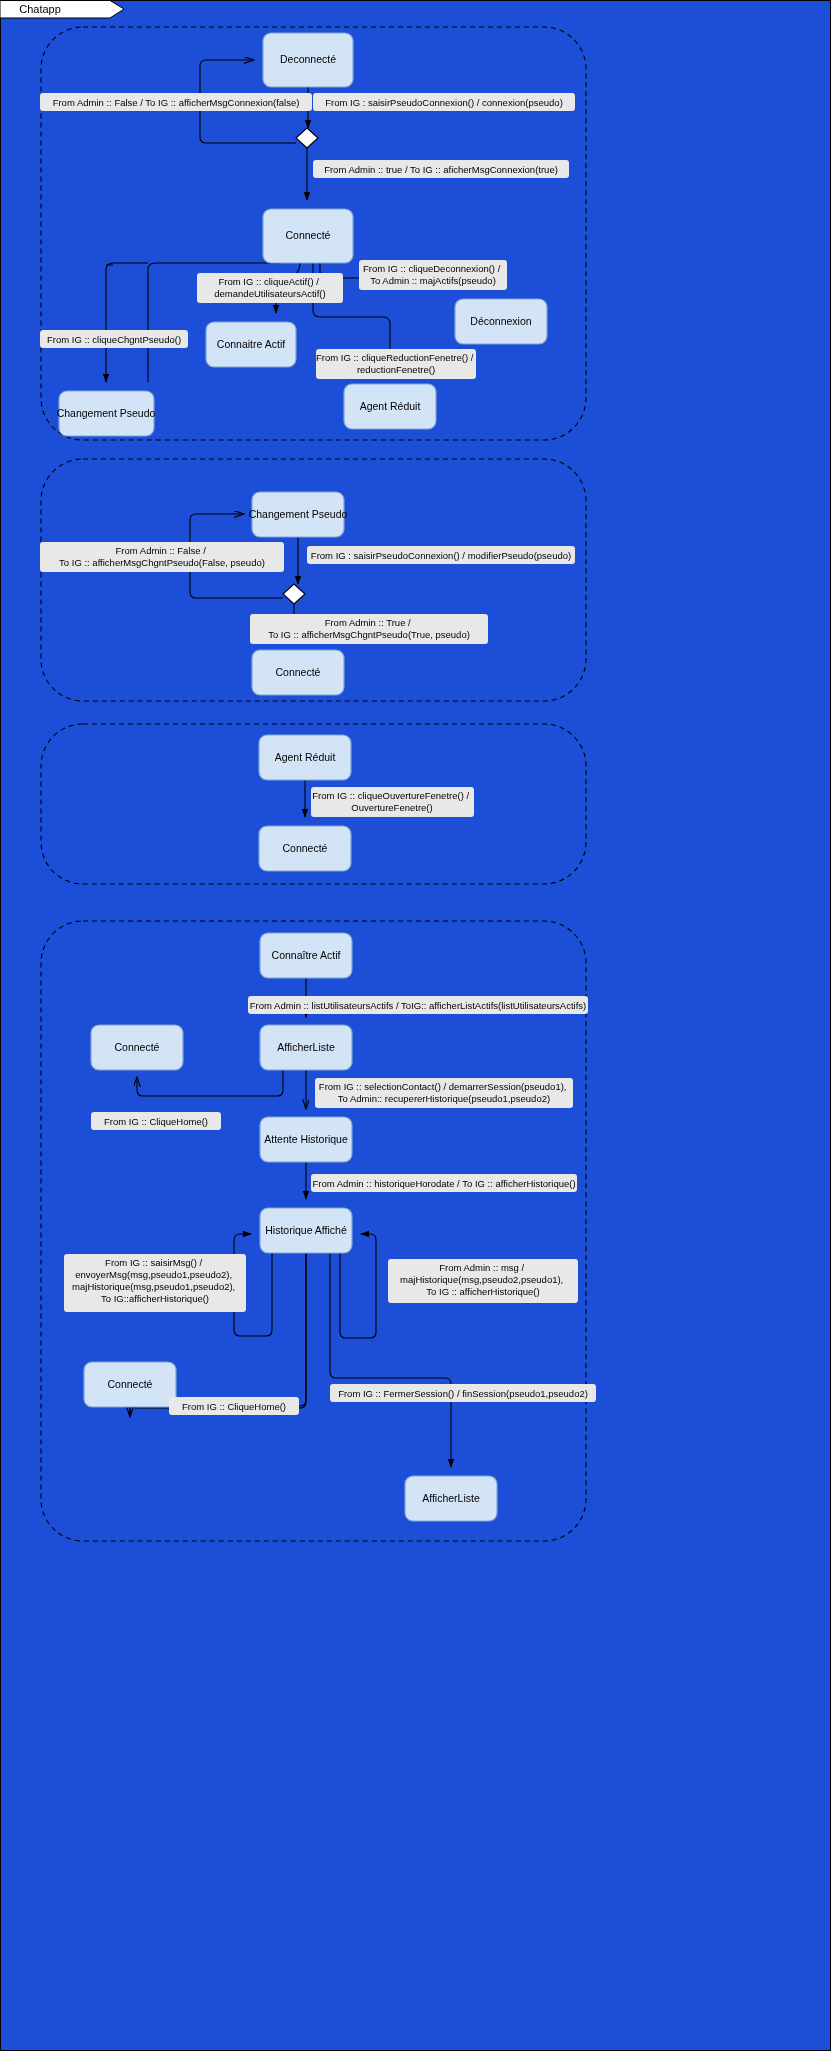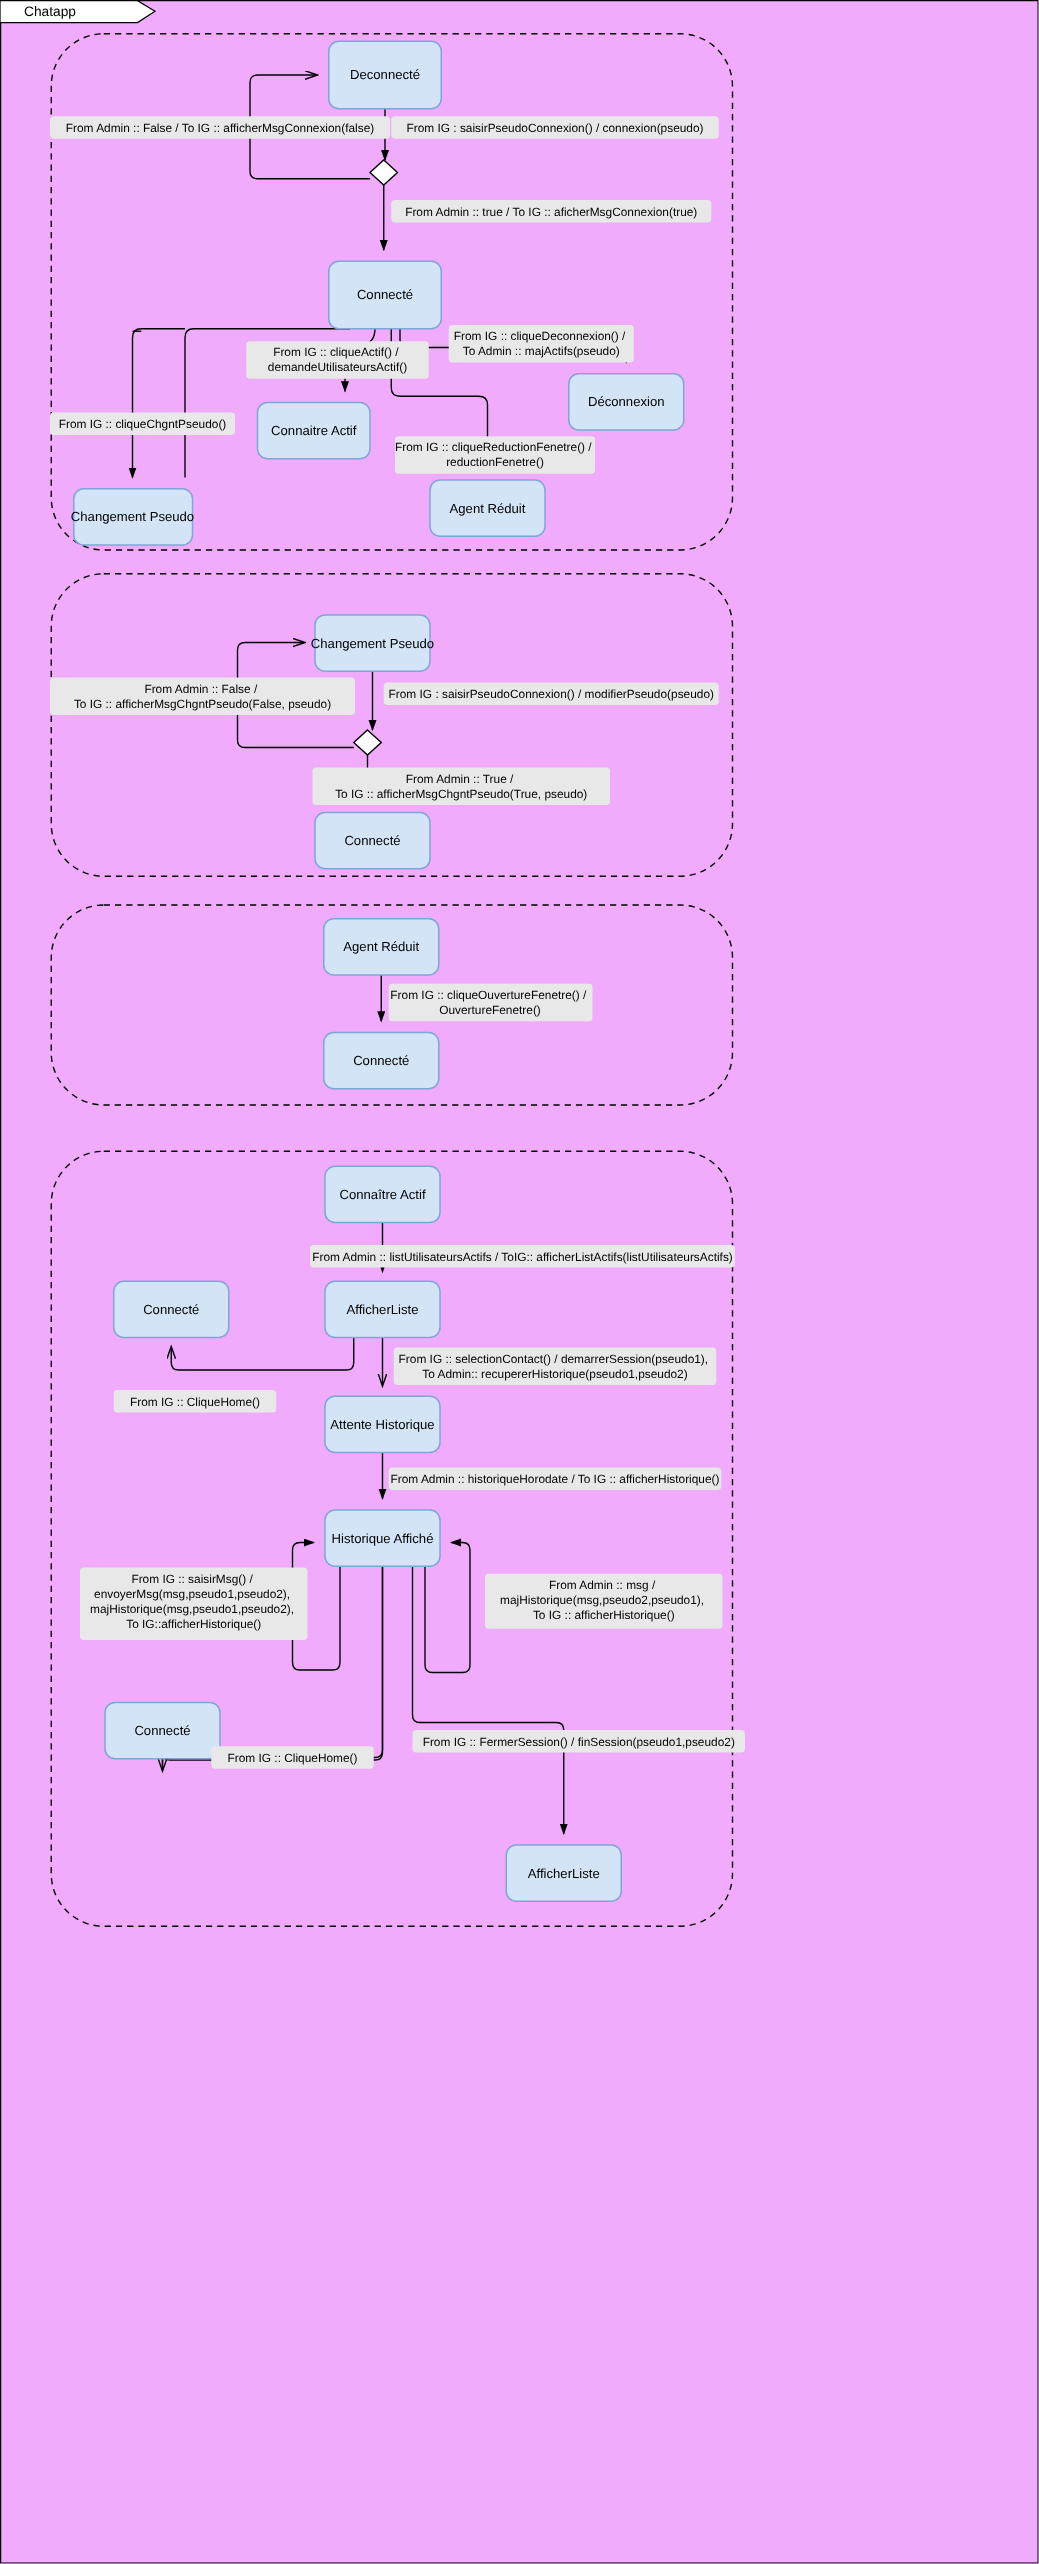--- a/index.html
+++ b/index.html
@@ -1,17 +1,17 @@
 <!DOCTYPE html>
 <html><head>
 <meta charset="utf-8">
 <style>
   html,body{margin:0;padding:0;background:#ffffff;}
   body{font-family:"Liberation Sans","DejaVu Sans",sans-serif;}
-  #canvas{position:relative;width:831px;height:2051px;background:#f0abfc;overflow:hidden;}
+  #canvas{position:relative;width:831px;height:2051px;background:#1d4ed8;overflow:hidden;}
   #diagram{position:absolute;left:0;top:0;width:831px;height:2051px;}
   .tab-label{font-size:11px;fill:#000;}
   .state-label{font-size:10.5px;fill:#000;}
   .edge-label{font-size:9.5px;fill:#000;}
 </style>
 </head>
 <body>
 
 <div id="canvas">
   <svg id="diagram" viewBox="0 0 831 2051" xmlns="http://www.w3.org/2000/svg">

